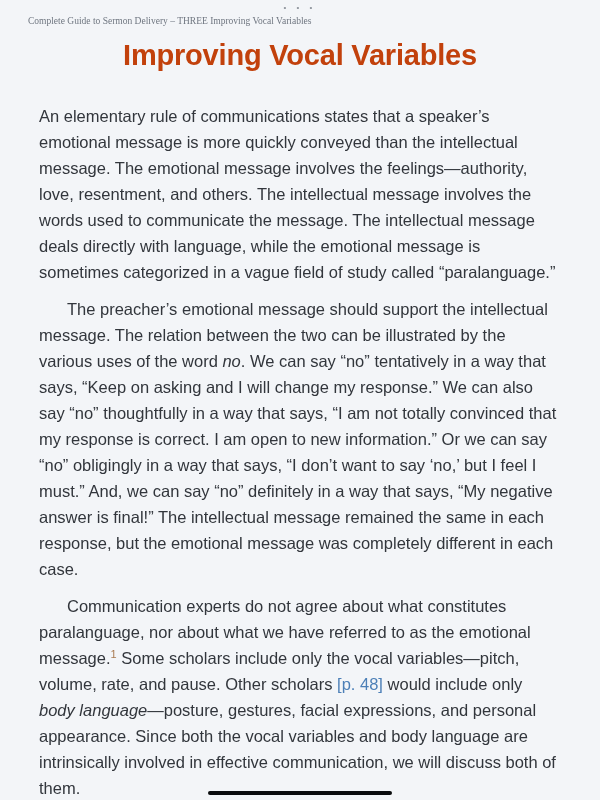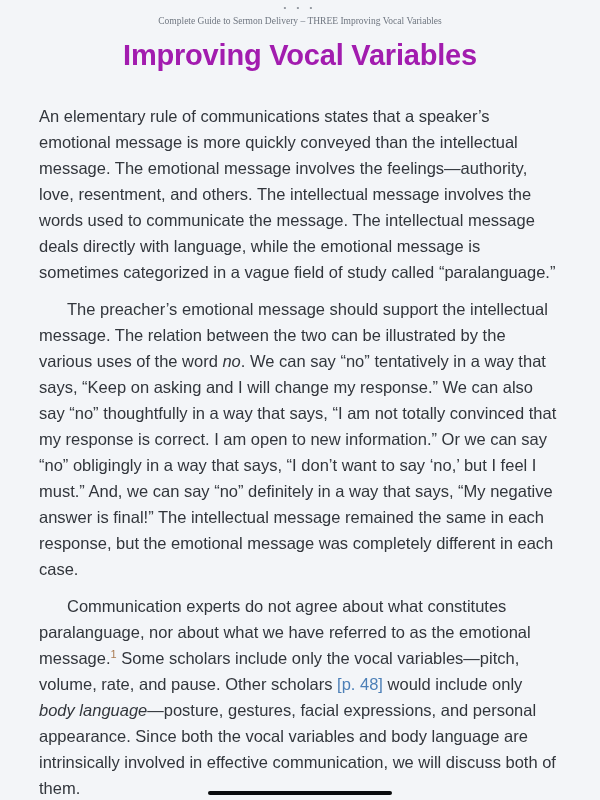--- a/index.html
+++ b/index.html
@@ -23,33 +23,32 @@
   .menu-dots {
     text-align: center;
     font-size: 8px;
     letter-spacing: 4px;
     color: #8d939b;
     padding-top: 3px;
     line-height: 10px;
     cursor: pointer;
   }
   .breadcrumb {
-    text-align: center;
     font-family: "Liberation Serif", serif;
     font-size: 9.5px;
     color: #6f7680;
     margin-top: 2px;
     line-height: 12px;
     white-space: nowrap;
   }
   h1.title {
     text-align: center;
     font-size: 29px;
     font-weight: 700;
-    color: #a21caf;
+    color: #c2410c;
     margin: 11px 0 0 0;
     letter-spacing: -0.2px;
     line-height: 34px;
   }
   .article {
     margin-top: 31px;
     font-size: 16.5px;
     line-height: 26px;
     text-align: left;
   }

